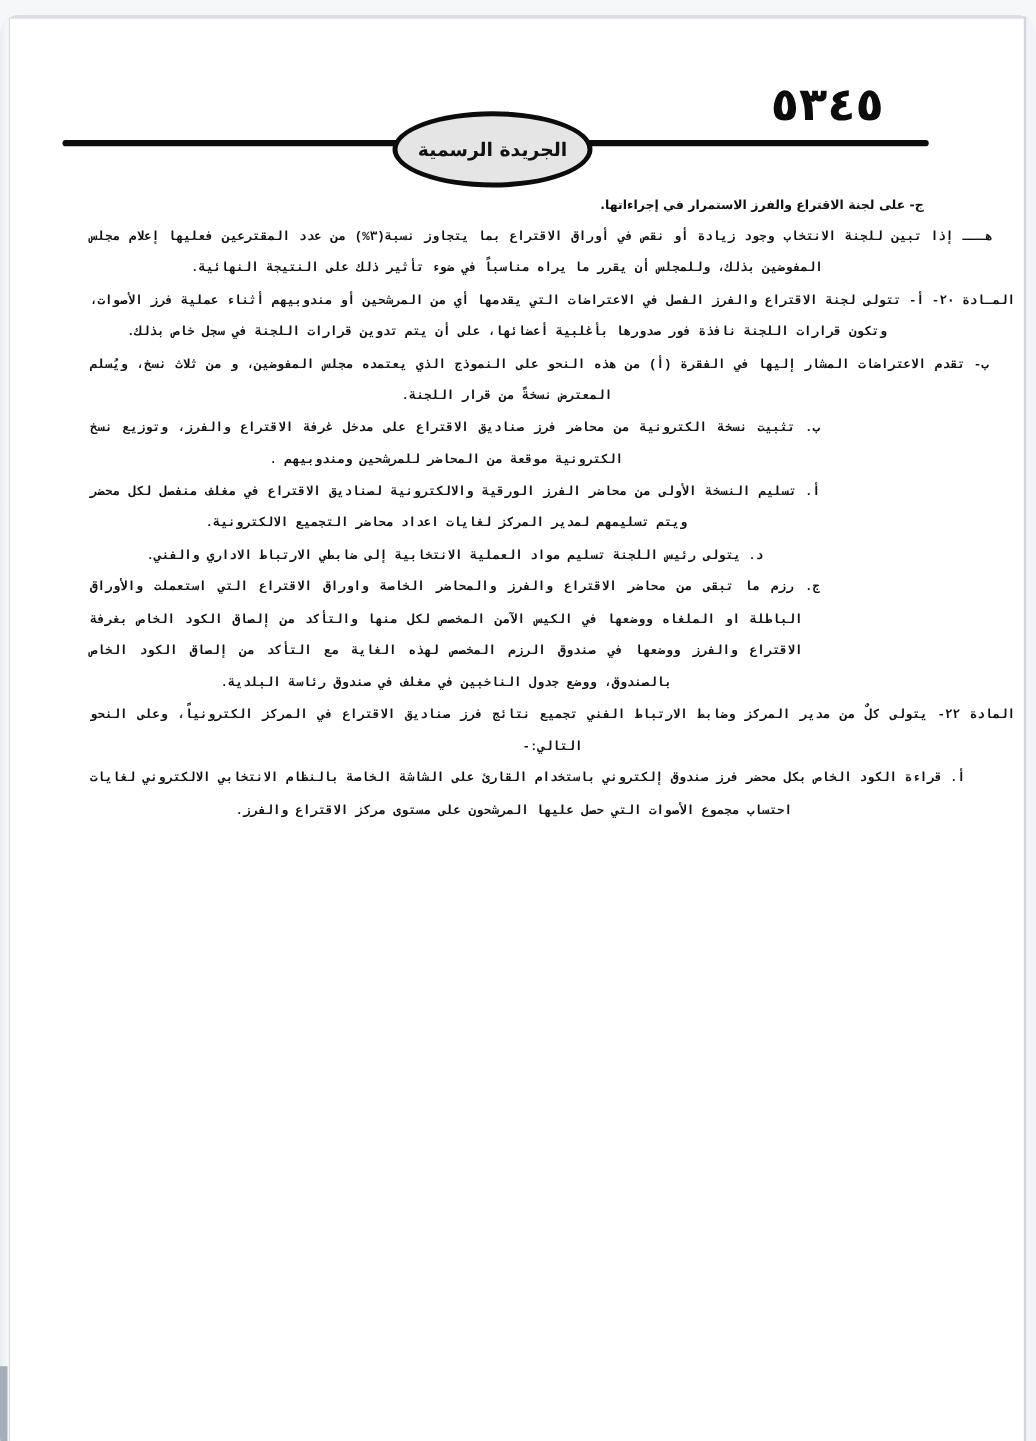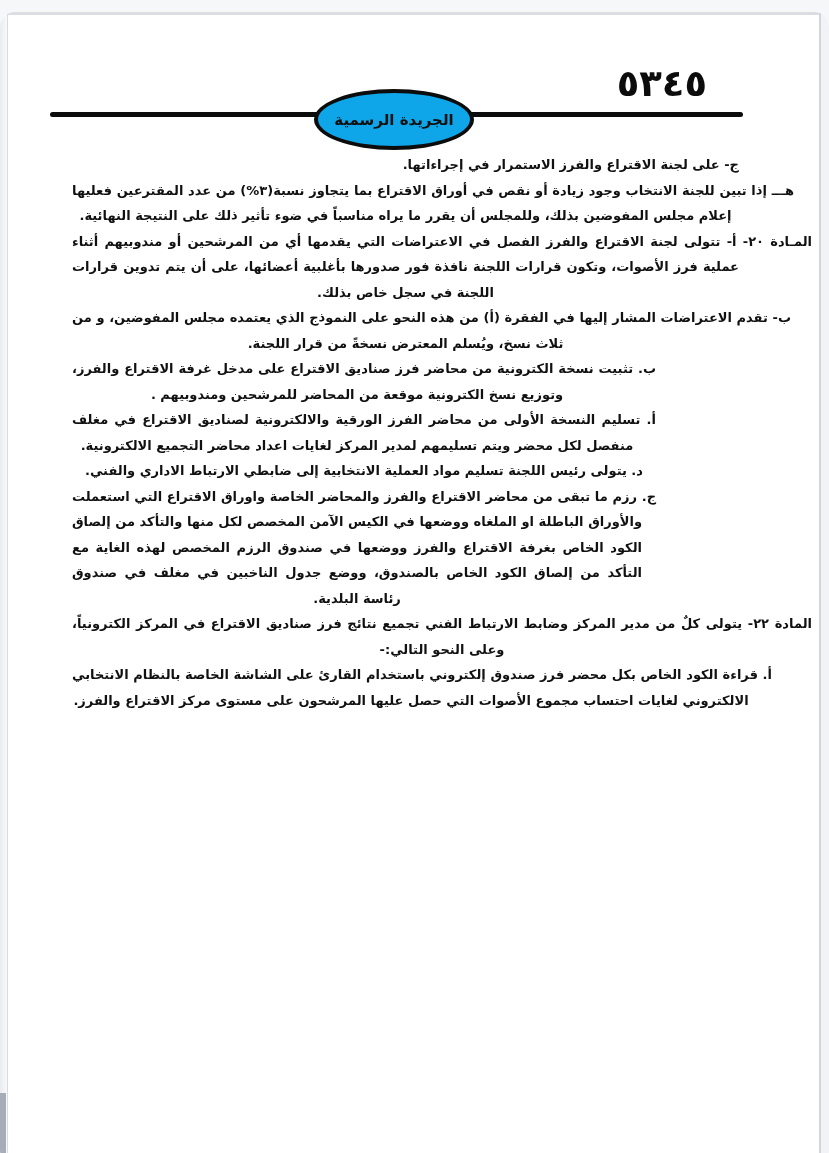--- a/index.html
+++ b/index.html
@@ -21,32 +21,32 @@
   .page-number {
     position:absolute; top:50px; right:122px; font-size:37px; line-height:44px;
     letter-spacing:3px; direction:rtl; color:#0c0c0c;
   }
   .header-rule {
     position:absolute; top:100px; left:50px; width:693px; height:5px;
     background:#0c0c0c; border-radius:3px;
   }
   .badge {
     position:absolute; top:77px; left:314px; width:152px; height:53px;
-    background:#0ea5e9; border:4px solid #0c0c0c; border-radius:50%;
+    background:#e5e5e5; border:4px solid #0c0c0c; border-radius:50%;
     display:flex; align-items:center; justify-content:center; z-index:2;
   }
   .badge span { font-size:15px; direction:rtl; white-space:nowrap; }
 
   
   .content {
     position:absolute; top:140px; right:17px; left:72px;
-    direction:rtl; font-size:13px; line-height:25.5px; text-align:justify;
+    direction:rtl; font-size:10px; line-height:25.5px; text-align:justify;
   }
   .content p { margin:0; }
-  .pj { text-align:justify; text-align-last:center; }
+  .pj { text-align:justify; text-align-last:center;font-family:Liberation Mono, monospace; }
   .pr { text-align:right; }
 
   .i-sub  { padding-right:73px; }                       
   .i-h    { padding-right:73px; text-indent:-55px; }    
   .m20a   { padding-right:73px; text-indent:-73px; margin-top:22px; }
   .m20b   { padding-right:73px; text-indent:-52px; }
   .m21h   { padding-right:126px; margin-top:26px; }
   .m21i   { padding-right:170px; text-indent:-14px; }
   .m22h   { margin-top:16px; }
   .m22i   { padding-right:62px; text-indent:-22px; }

